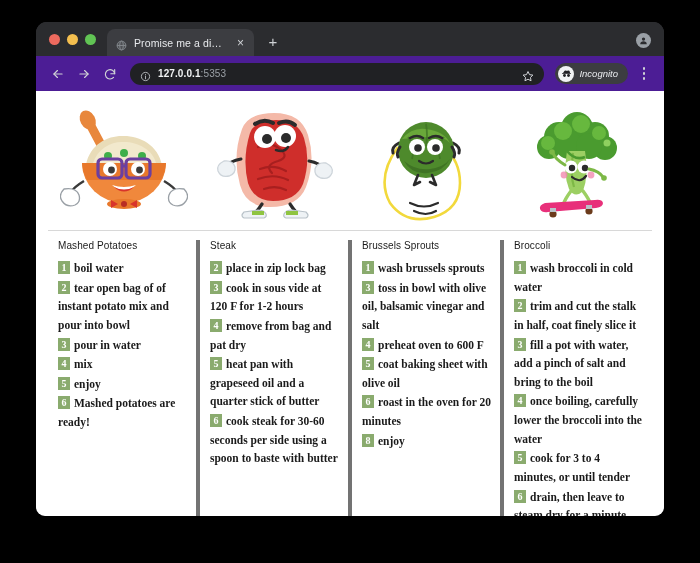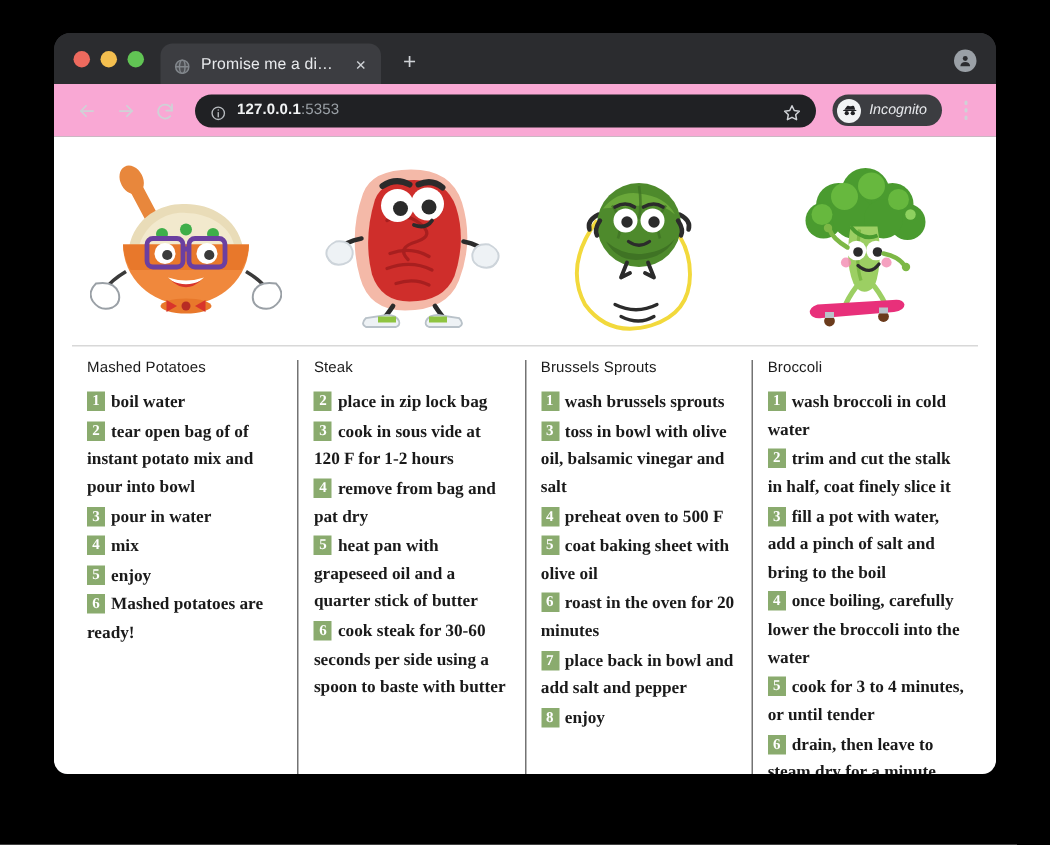--- a/index.html
+++ b/index.html
@@ -91,21 +91,21 @@
     background: #9aa0a6;
     display: flex;
     align-items: center;
     justify-content: center;
   }
   .profile-chip svg { width: 9px; height: 9px; }
 
   
   .toolbar {
     height: 35px;
-    background: #f9a8d4;
+    background: #4c1d95;
     display: flex;
     align-items: center;
     padding: 0 11px;
     gap: 4px;
     flex: none;
   }
   .nav-btn {
     width: 22px; height: 22px;
     display: flex;
     align-items: center;
@@ -210,21 +210,21 @@
   .columns {
     display: flex;
     margin-top: 9px;
   }
   .col {
     flex: 1;
     padding: 0 9px 0 10px;
     box-sizing: border-box;
     min-width: 0;
   }
-  .col + .col { border-left: 1px solid #737373; }
+  .col + .col { border-left: 4px solid #737373; }
 
   .col-title {
     font-family: "Liberation Sans", sans-serif;
     font-size: 10px;
     color: #1b1b1b;
     margin: 0 0 8px 0;
     font-weight: normal;
     letter-spacing: .1px;
   }
 
@@ -544,24 +544,23 @@
             <li class="step"><span class="badge">6</span><span>cook steak for 30-60 seconds per side using a spoon to baste with butter</span></li>
 
           </ul>
         </div>
 
         <div class="col">
           <h3 class="col-title">Brussels Sprouts</h3>
           <ul class="steps">
             <li class="step"><span class="badge">1</span><span>wash brussels sprouts</span></li>
             <li class="step"><span class="badge">3</span><span>toss in bowl with olive oil, balsamic vinegar and salt</span></li>
-            <li class="step"><span class="badge">4</span><span>preheat oven to 500 F</span></li>
+            <li class="step"><span class="badge">4</span><span>preheat oven to 600 F</span></li>
             <li class="step"><span class="badge">5</span><span>coat baking sheet with olive oil</span></li>
             <li class="step"><span class="badge">6</span><span>roast in the oven for 20 minutes</span></li>
-            <li class="step"><span class="badge">7</span><span>place back in bowl and add salt and pepper</span></li>
             <li class="step"><span class="badge">8</span><span>enjoy</span></li>
 
           </ul>
         </div>
 
         <div class="col">
           <h3 class="col-title">Broccoli</h3>
           <ul class="steps">
             <li class="step"><span class="badge">1</span><span>wash broccoli in cold water</span></li>
             <li class="step"><span class="badge">2</span><span>trim and cut the stalk in half, coat finely slice it</span></li>

